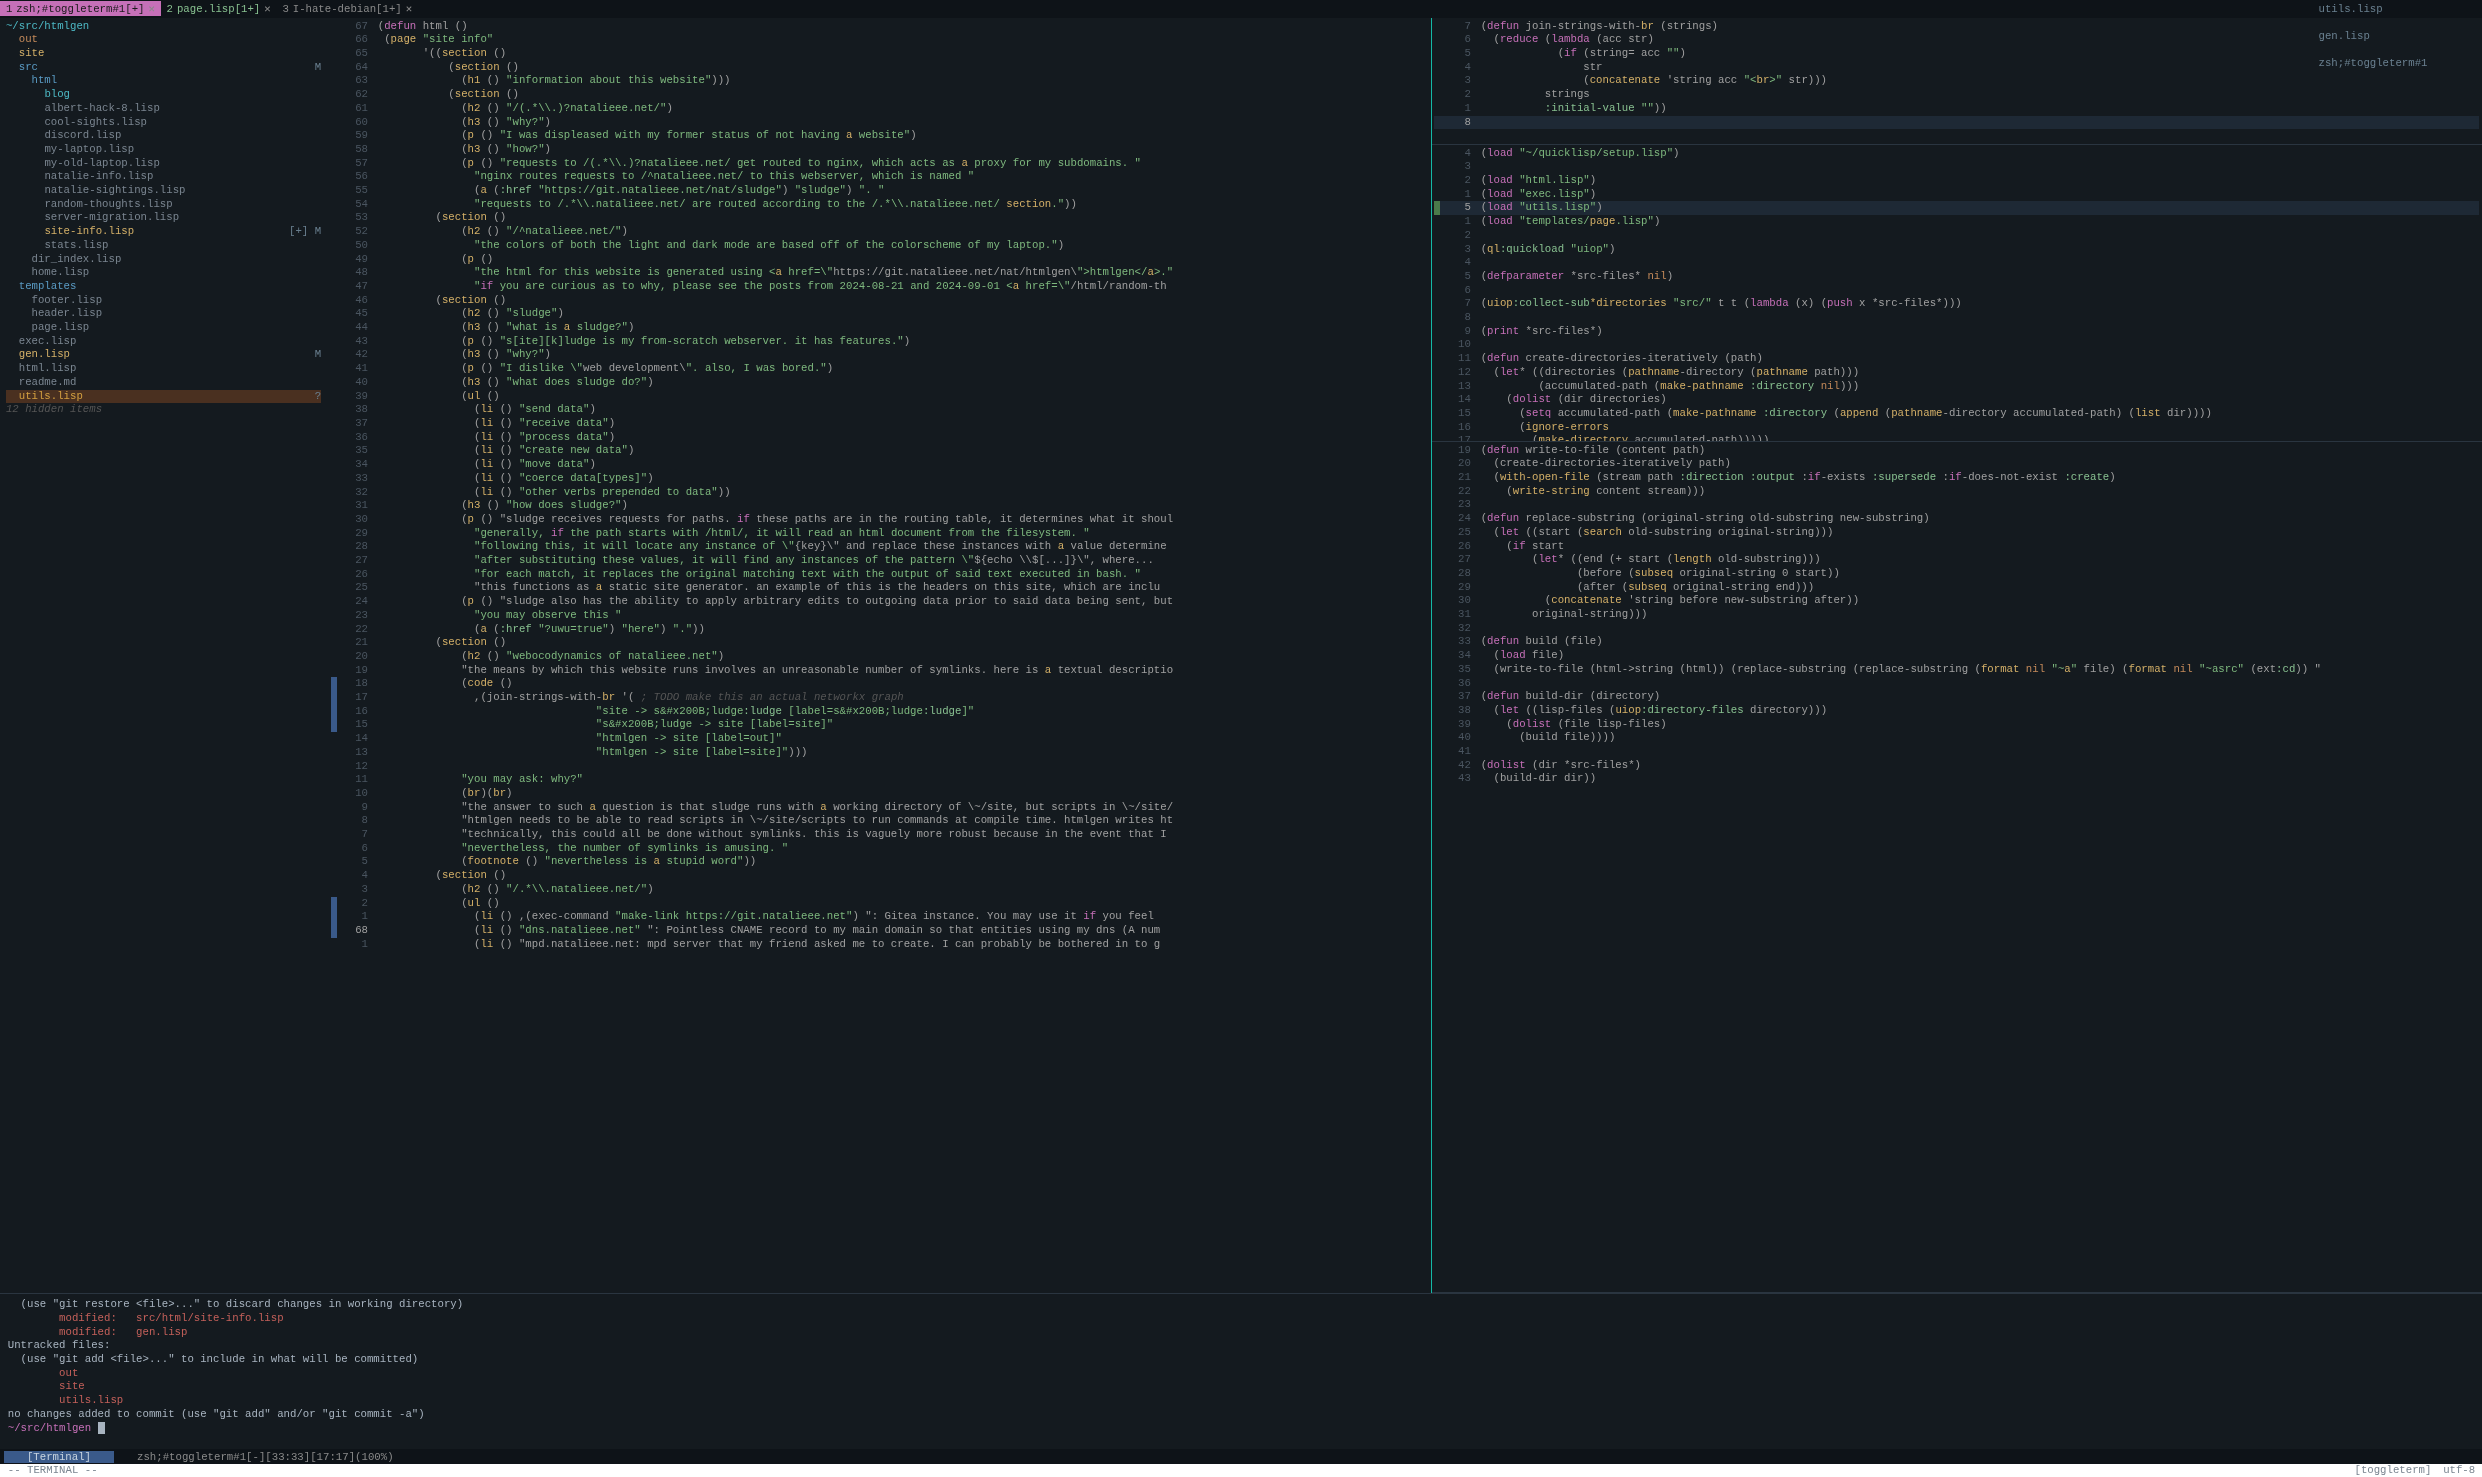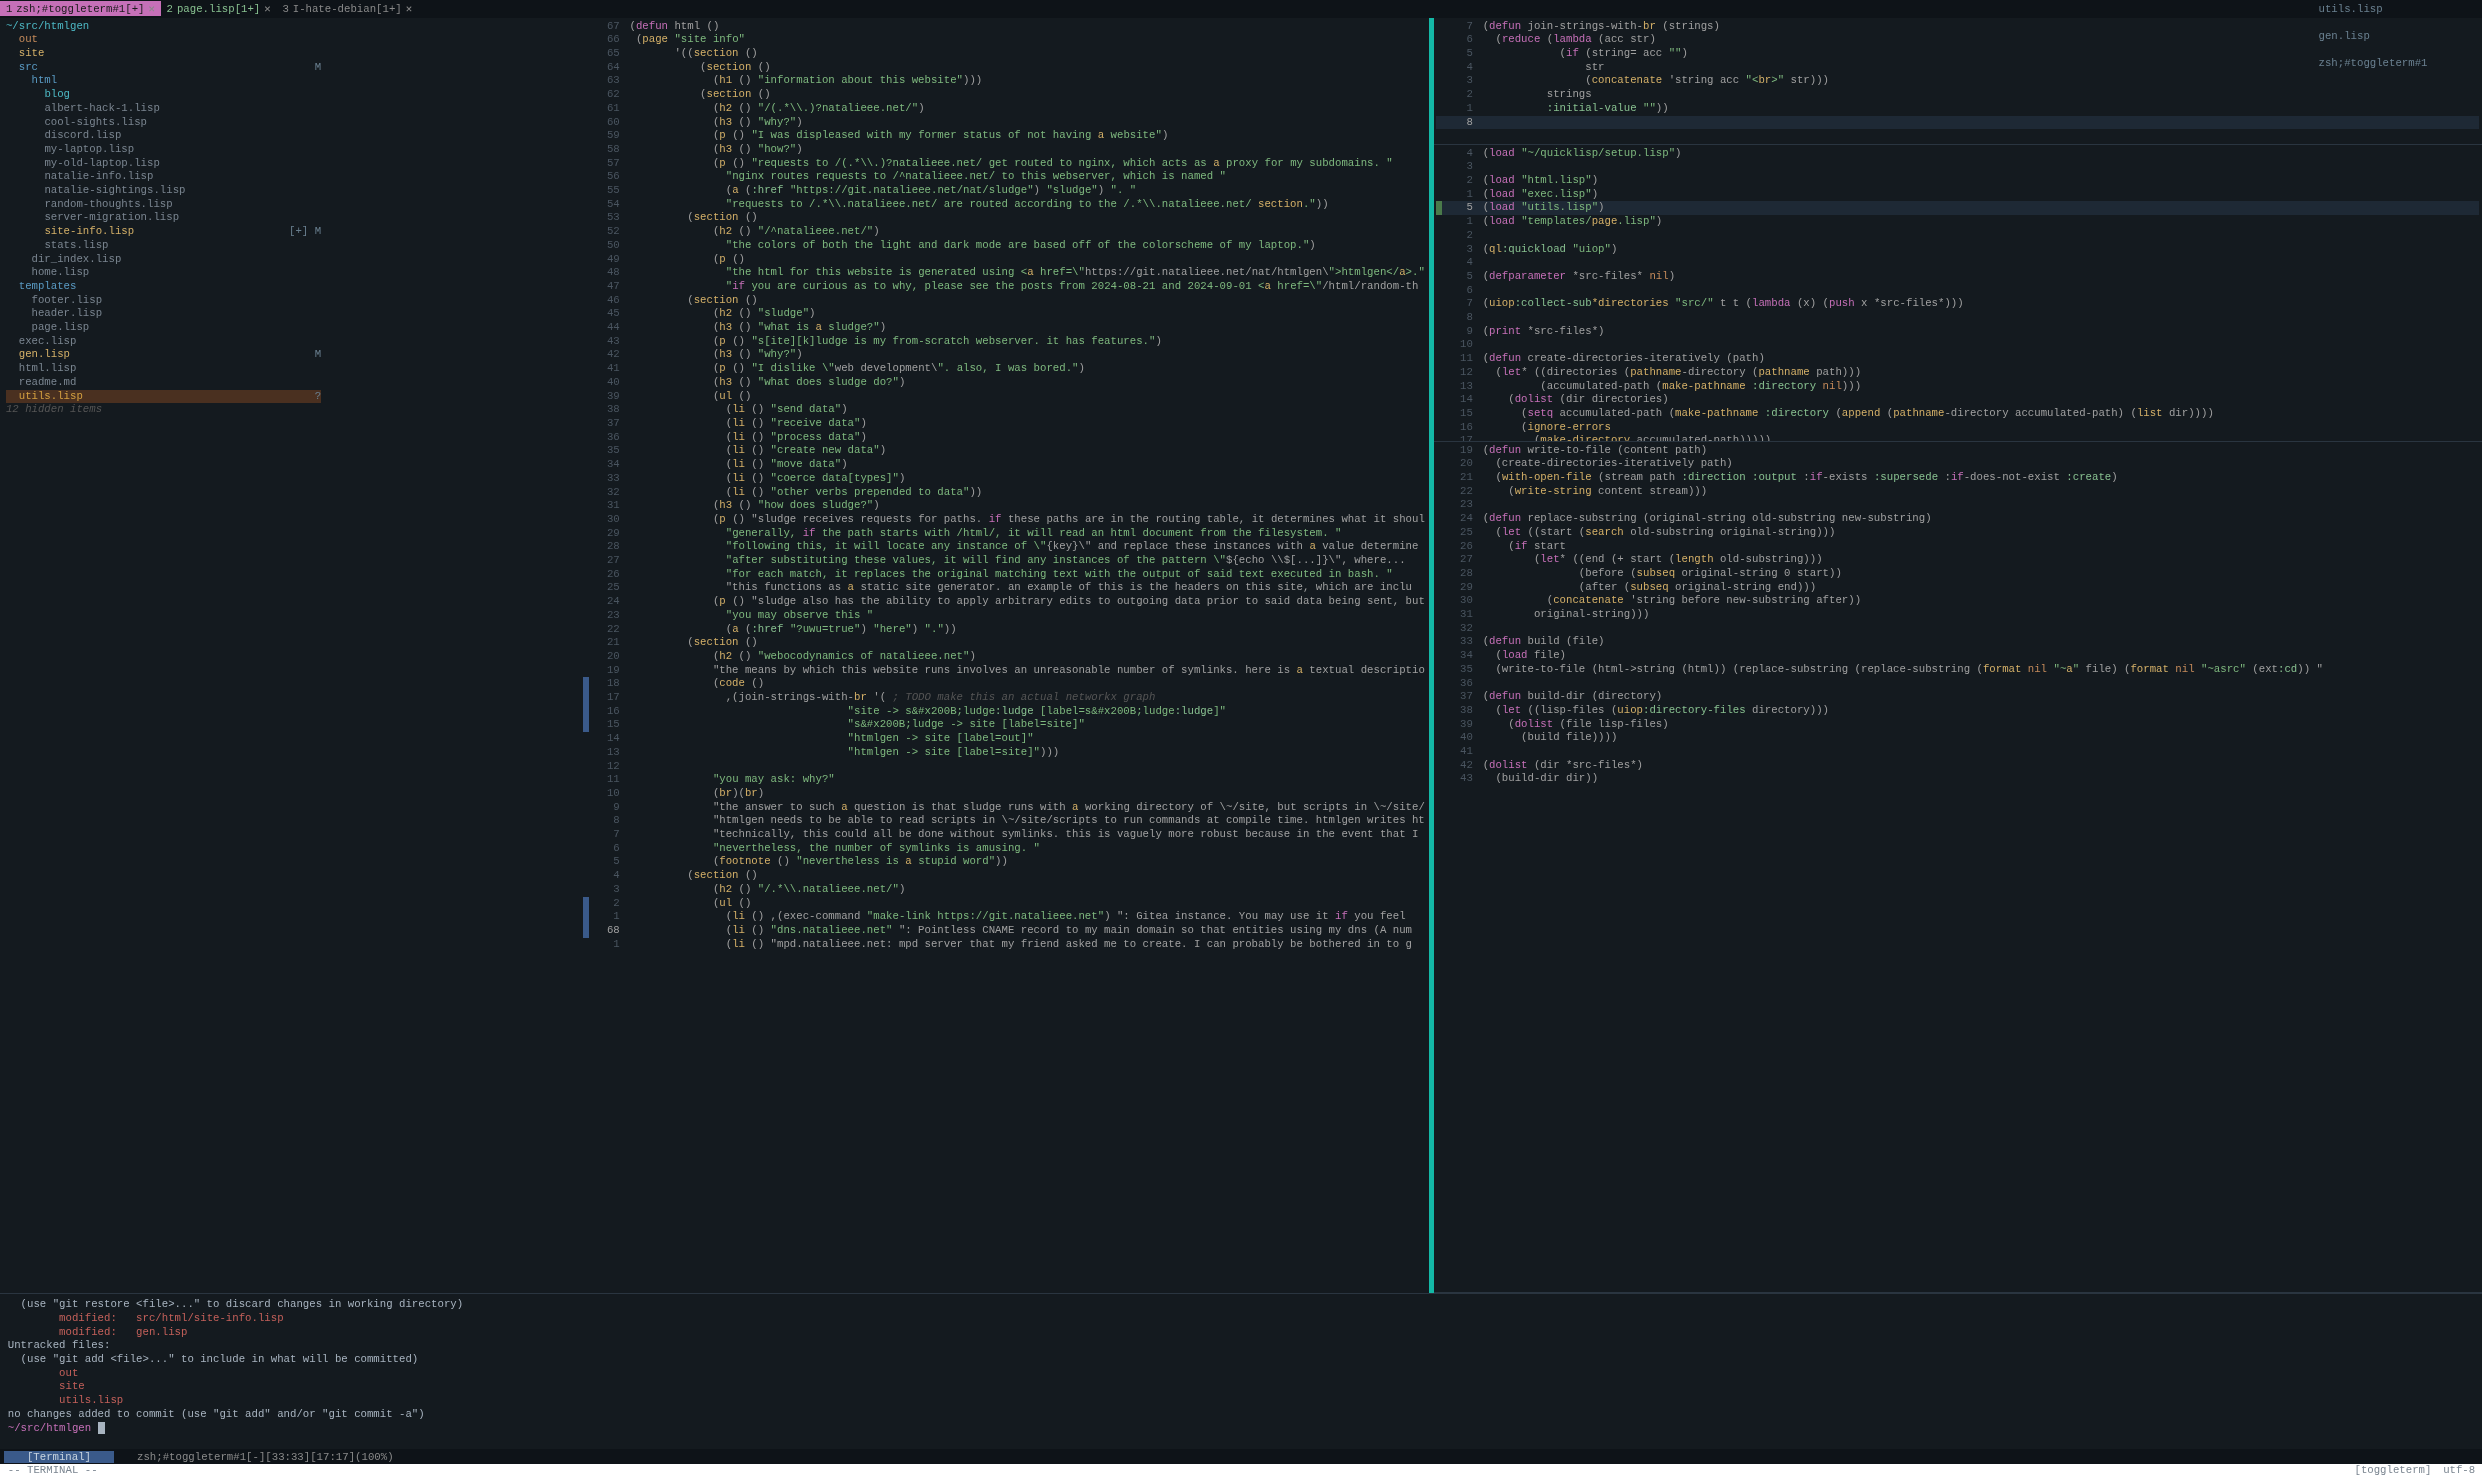--- a/index.html
+++ b/index.html
@@ -18,21 +18,21 @@
 .t-blue { color:#5a9bc4; }
 .t-cyan { color:#4db8c4; }
 .t-yellow { color:#d4b068; }
 .t-orange { color:#c48a5a; }
 .t-grey { color:#7a8590; }
 .t-mod { color:#d4b068; }
 .hidden-files { color:#555; font-style:italic; }
 .status-mark { color:#6a8090; }
 .blink-orange { background:#4a3020; color:#d4a040; }
 .panes { flex:1; display:flex; overflow:hidden; }
-.leftpane { flex:1.05; display:flex; flex-direction:column; border-right:5px solid #14b8a6;align-items:flex-end; }
+.leftpane { flex:1.05; display:flex; flex-direction:column; border-right:1px solid #14b8a6; }
 .rightpane { flex:1; display:flex; flex-direction:column; }
 .code { flex:1; overflow:hidden; padding:2px 3.9px; position:relative; }
 .codeline { display:flex; line-height:13.7px; white-space:pre; }
 .gutter { width:41px; text-align:right; color:#4a5560; padding-right:9.8px; flex-shrink:0; }
 .gutter.cur { color:#a0a0a0; }
 .codetext { flex:1; overflow:hidden; }
 .syn-sym { color:#88c090; }
 .syn-str { color:#7eb87e; }
 .syn-kw { color:#c670b8; }
 .syn-fn { color:#d4b068; }
@@ -92,21 +92,21 @@
 
   <div class="main">
     <div class="sidebar">
       <div class="tree-line t-cyan">~/src/htmlgen</div>
       <div id="tree-items">
           <div class="tree-line t-orange">  <span>out</span></div>
           <div class="tree-line t-yellow">  <span>site</span></div>
           <div class="tree-line t-blue">  <span>src</span> <span class="status-mark" style="float:right">M</span></div>
           <div class="tree-line t-blue">    <span>html</span></div>
           <div class="tree-line t-cyan">      <span>blog</span></div>
-          <div class="tree-line t-grey">      <span>albert-hack-1.lisp</span></div>
+          <div class="tree-line t-grey">      <span>albert-hack-8.lisp</span></div>
           <div class="tree-line t-grey">      <span>cool-sights.lisp</span></div>
           <div class="tree-line t-grey">      <span>discord.lisp</span></div>
           <div class="tree-line t-grey">      <span>my-laptop.lisp</span></div>
           <div class="tree-line t-grey">      <span>my-old-laptop.lisp</span></div>
           <div class="tree-line t-grey">      <span>natalie-info.lisp</span></div>
           <div class="tree-line t-grey">      <span>natalie-sightings.lisp</span></div>
           <div class="tree-line t-grey">      <span>random-thoughts.lisp</span></div>
           <div class="tree-line t-grey">      <span>server-migration.lisp</span></div>
           <div class="tree-line t-mod">      <span>site-info.lisp</span> <span class="status-mark" style="float:right">[+] M</span></div>
           <div class="tree-line t-grey">      <span>stats.lisp</span></div>

